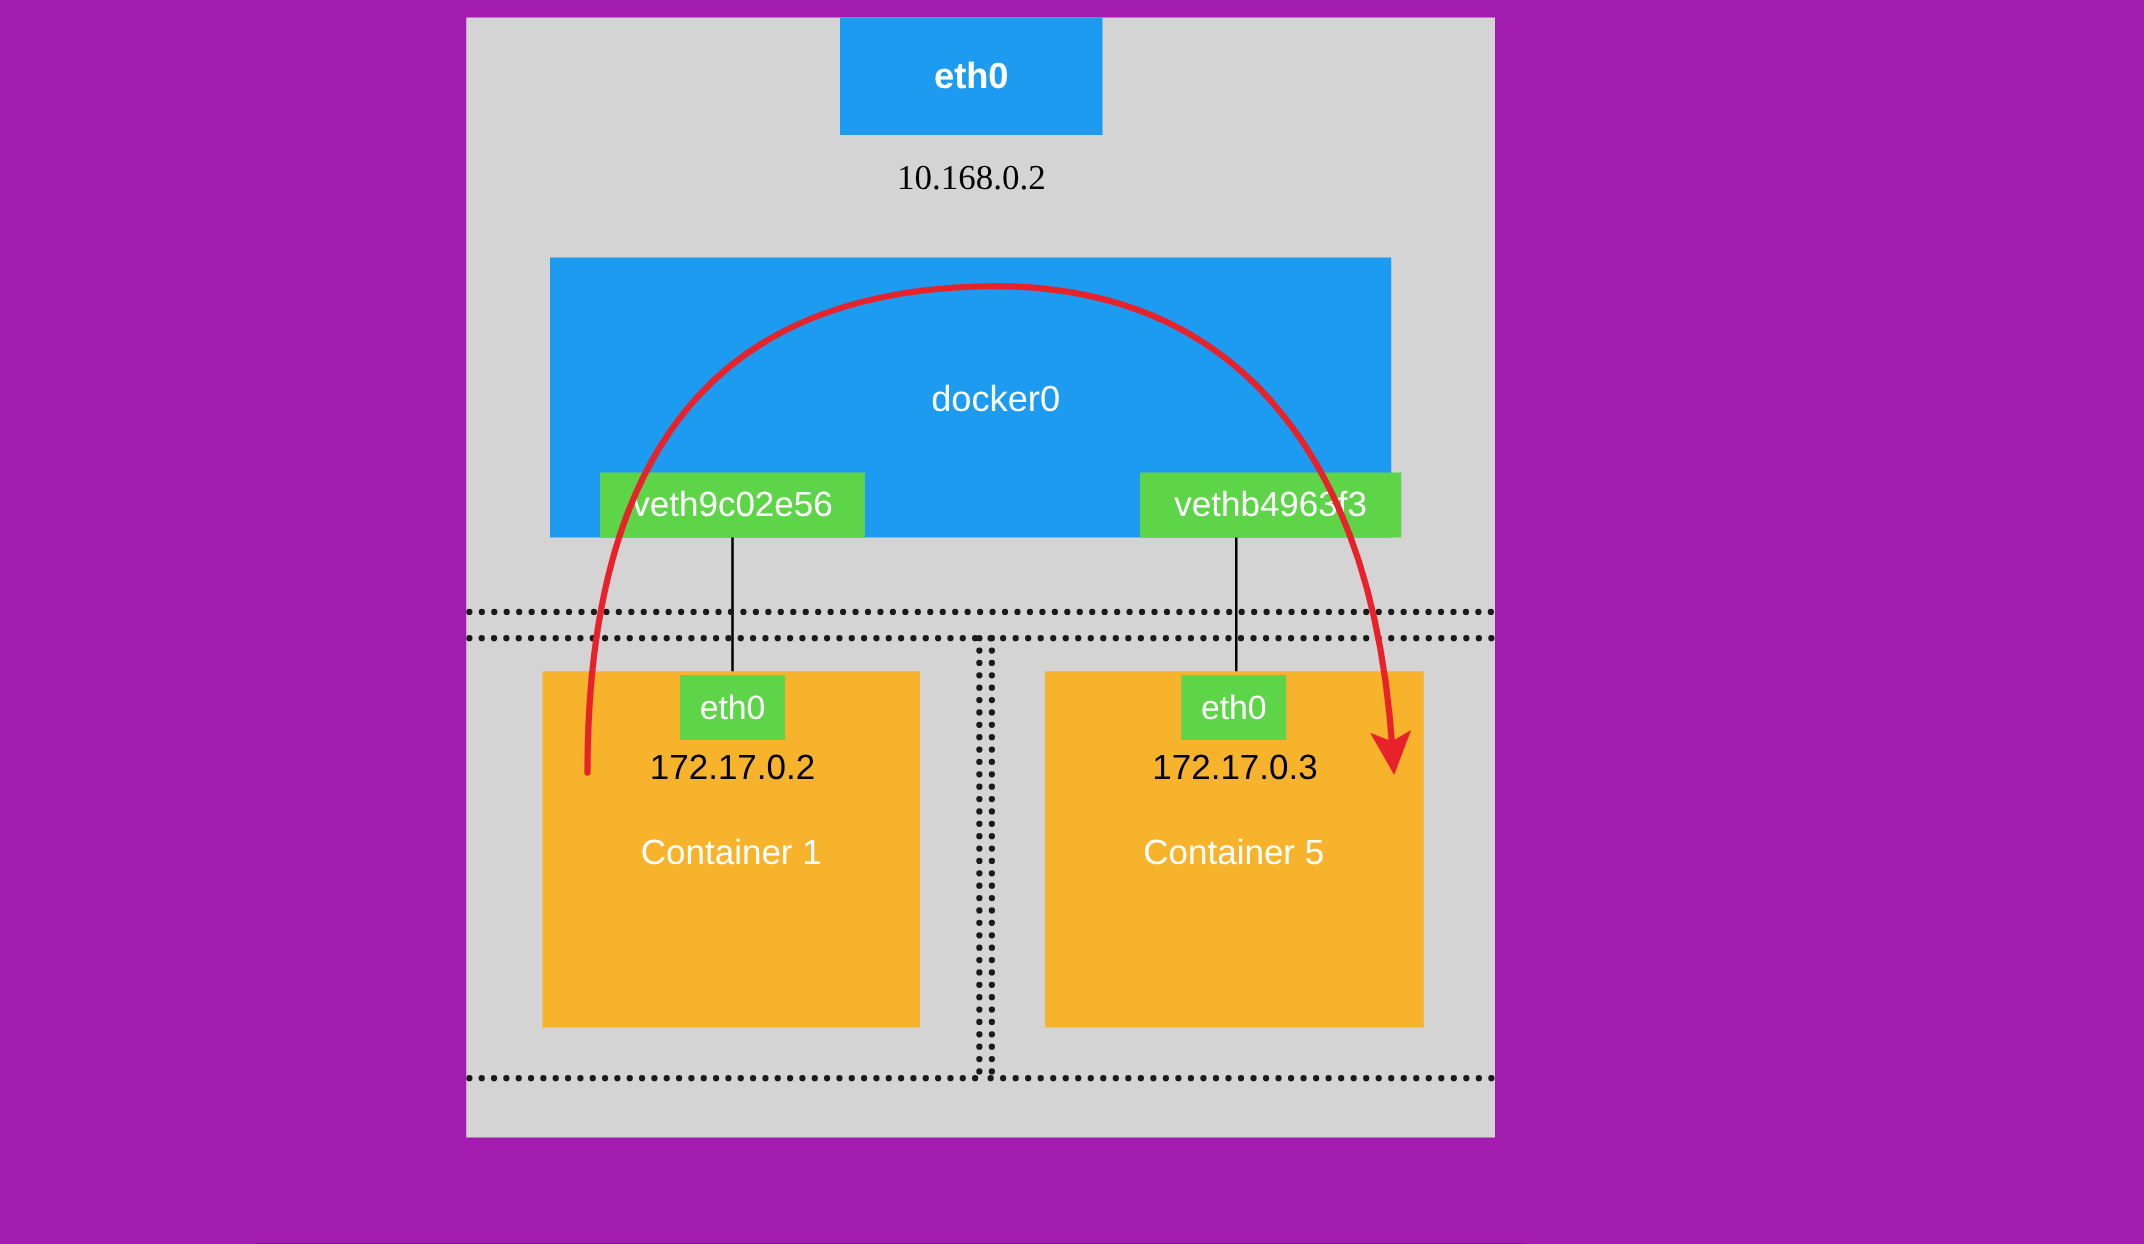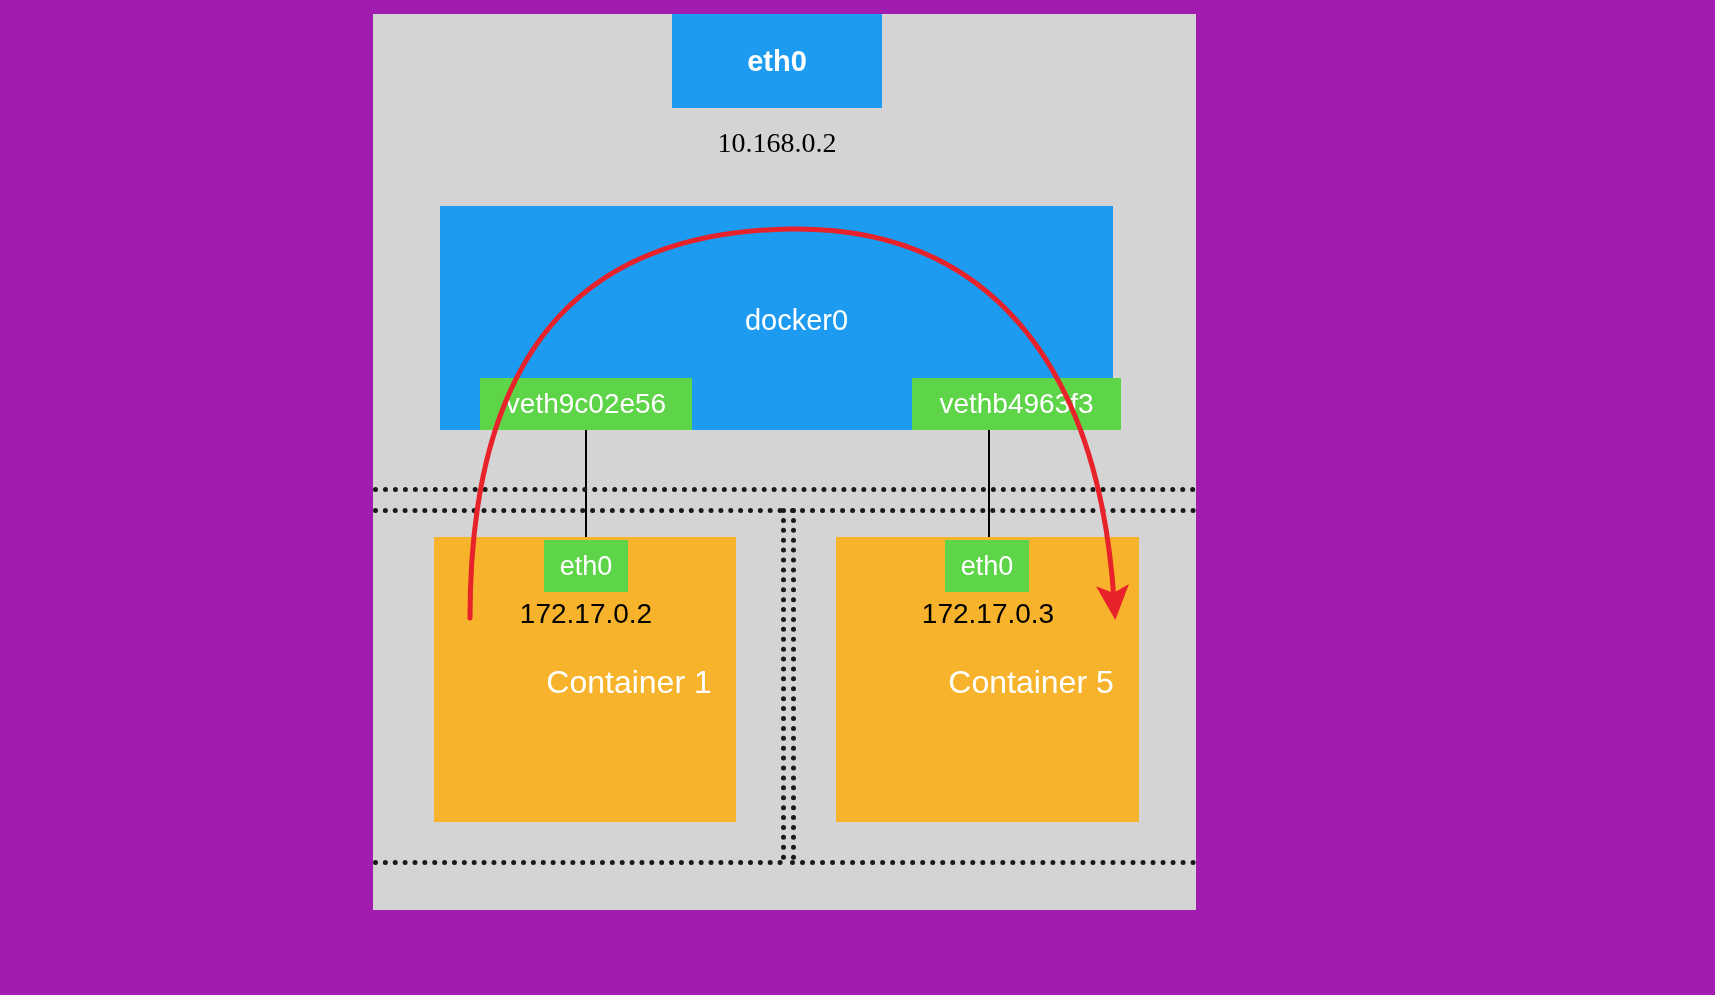--- a/index.html
+++ b/index.html
@@ -83,21 +83,21 @@
     position:absolute;height:32px;width:260px;
     display:flex;align-items:center;justify-content:center;
     color:#000;font-size:28px;
   }
   .cip-1{left:456px;top:598px;}
   .cip-2{left:858px;top:598px;}
 
   .cname{
     position:absolute;height:36px;width:302px;
     display:flex;align-items:center;justify-content:center;
-    color:#ffffff;font-size:32px;margin-left:44px;
+    color:#ffffff;font-size:28px;
   }
   .cname-1{left:434px;top:664px;}
   .cname-2{left:836px;top:664px;}
 
   
   .vline{position:absolute;width:2px;background:#000;}
 
   
   .arrow-svg{position:absolute;left:0;top:0;width:1715px;height:995px;
     pointer-events:none;}

